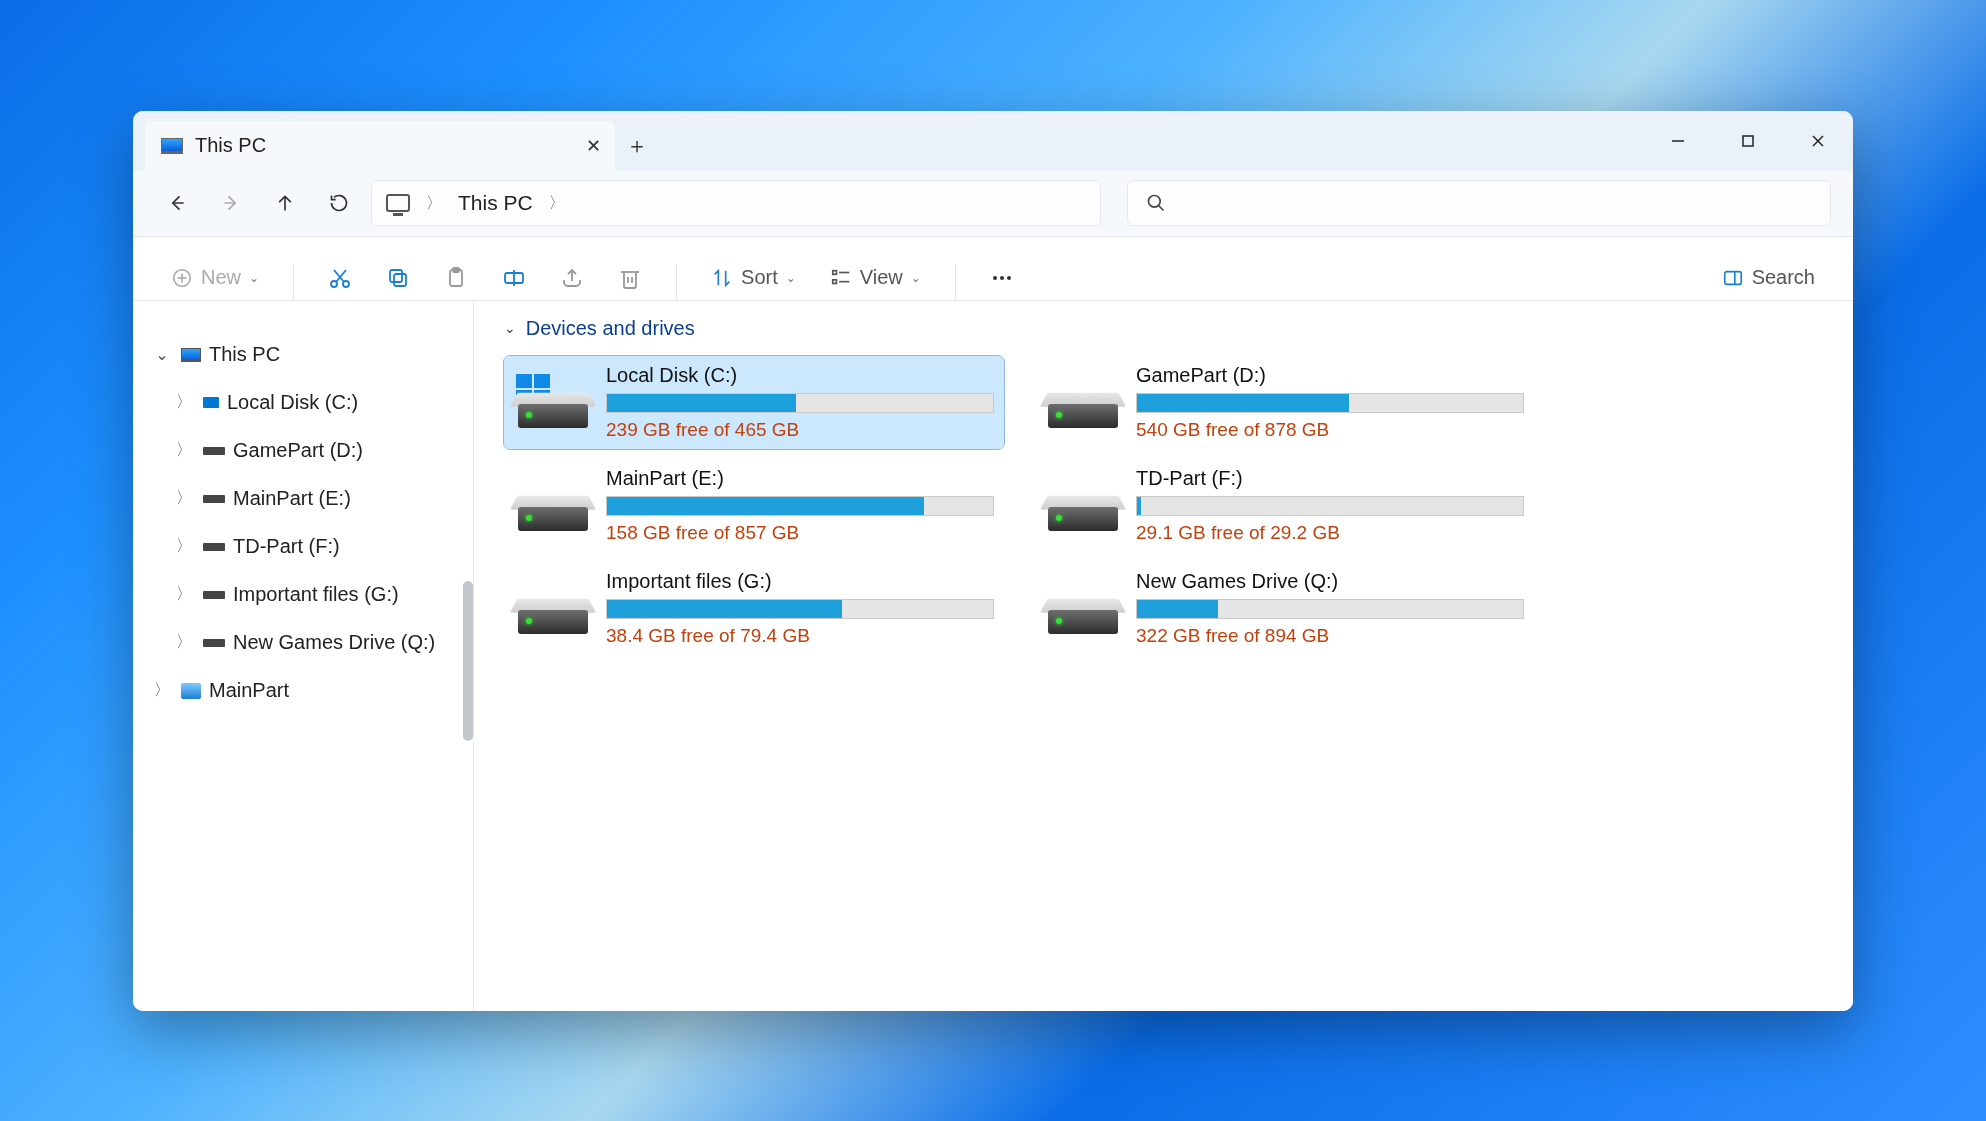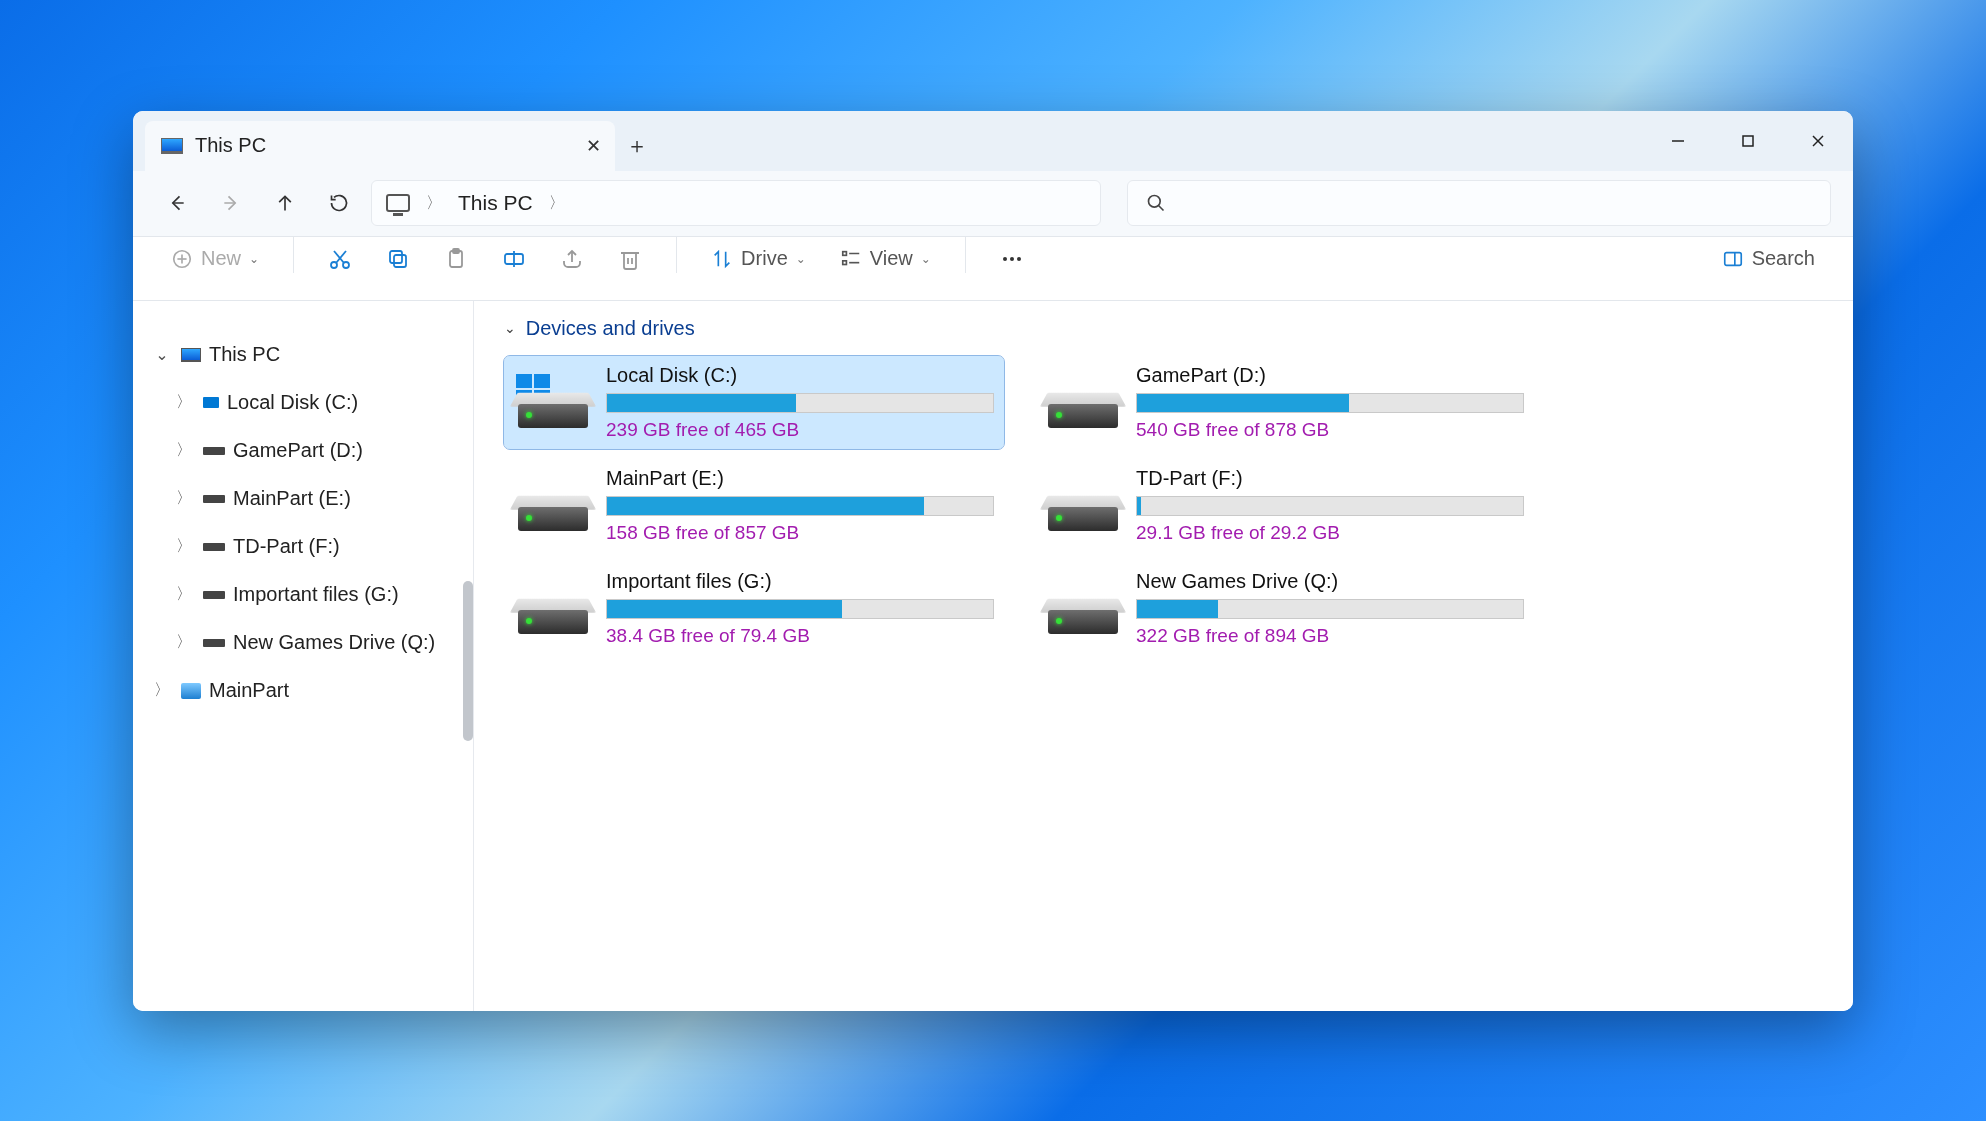--- a/index.html
+++ b/index.html
@@ -128,21 +128,21 @@
     font-size: 20px; color: #555; font-family: inherit;
   }
   .searchbar svg { width: 20px; height: 20px; color: #444; }
 
   
   .toolbar {
     height: 64px;
     background: #fff;
     border-bottom: 1px solid #e3e7ec;
     display: flex;
-    align-items: flex-start;
+    align-items: flex-end;
     padding: 0 26px;
     gap: 10px;
   }
   .tb-btn {
     height: 44px; padding: 0 12px; display: flex; align-items: center; gap: 8px;
     color: #555; cursor: pointer; border-radius: 4px; font-size: 20px;
   }
   .tb-btn.disabled { color: #aaa; }
   .tb-btn svg { width: 22px; height: 22px; }
   .tb-sep { width: 1px; height: 36px; background: #e3e7ec; margin: 0 12px; }
@@ -258,21 +258,21 @@
   .drive-info { flex: 1; min-width: 0; }
   .drive-name { font-size: 20px; color: #111; margin-bottom: 6px; }
   .drive-bar {
     height: 20px; background: #e5e5e5; position: relative;
     border: 1px solid #c9c9c9; margin-bottom: 6px;
   }
   .drive-bar .fill {
     position: absolute; left: 0; top: 0; bottom: 0;
     background: #1ea0dc;
   }
-  .drive-free { font-size: 19px; color: #a21caf; }
+  .drive-free { font-size: 19px; color: #c2410c; }
 
   
   .statusbar {
     height: 42px; border-top: 1px solid #e3e7ec;
     display: flex; align-items: center; padding: 0 20px;
     font-size: 19px; color: #333; gap: 24px;
   }
   .statusbar .sb-sep { width:1px; height: 22px; background:#ddd; }
   .sb-spacer { flex: 1; }
   .sb-view-btn {
@@ -403,21 +403,21 @@
           <line x1="10" y1="11" x2="10" y2="17"></line>
           <line x1="14" y1="11" x2="14" y2="17"></line>
         </svg>
     </div>
     <div class="tb-sep"></div>
     <div class="tb-btn">
       <svg viewBox="0 0 24 24" fill="none" stroke="#1a7fd4" stroke-width="1.8">
           <polyline points="4 8 8 4 8 20"></polyline>
           <polyline points="20 16 16 20 16 4"></polyline>
         </svg>
-      <span>Drive</span>
+      <span>Sort</span>
       <span class="chev-small">⌄</span>
     </div>
     <div class="tb-btn">
       <svg viewBox="0 0 24 24" fill="none" stroke="currentColor" stroke-width="1.8">
           <rect x="3" y="4" width="4" height="4"></rect>
           <rect x="3" y="14" width="4" height="4"></rect>
           <line x1="10" y1="6" x2="21" y2="6"></line>
           <line x1="10" y1="16" x2="21" y2="16"></line>
         </svg>
       <span>View</span>

